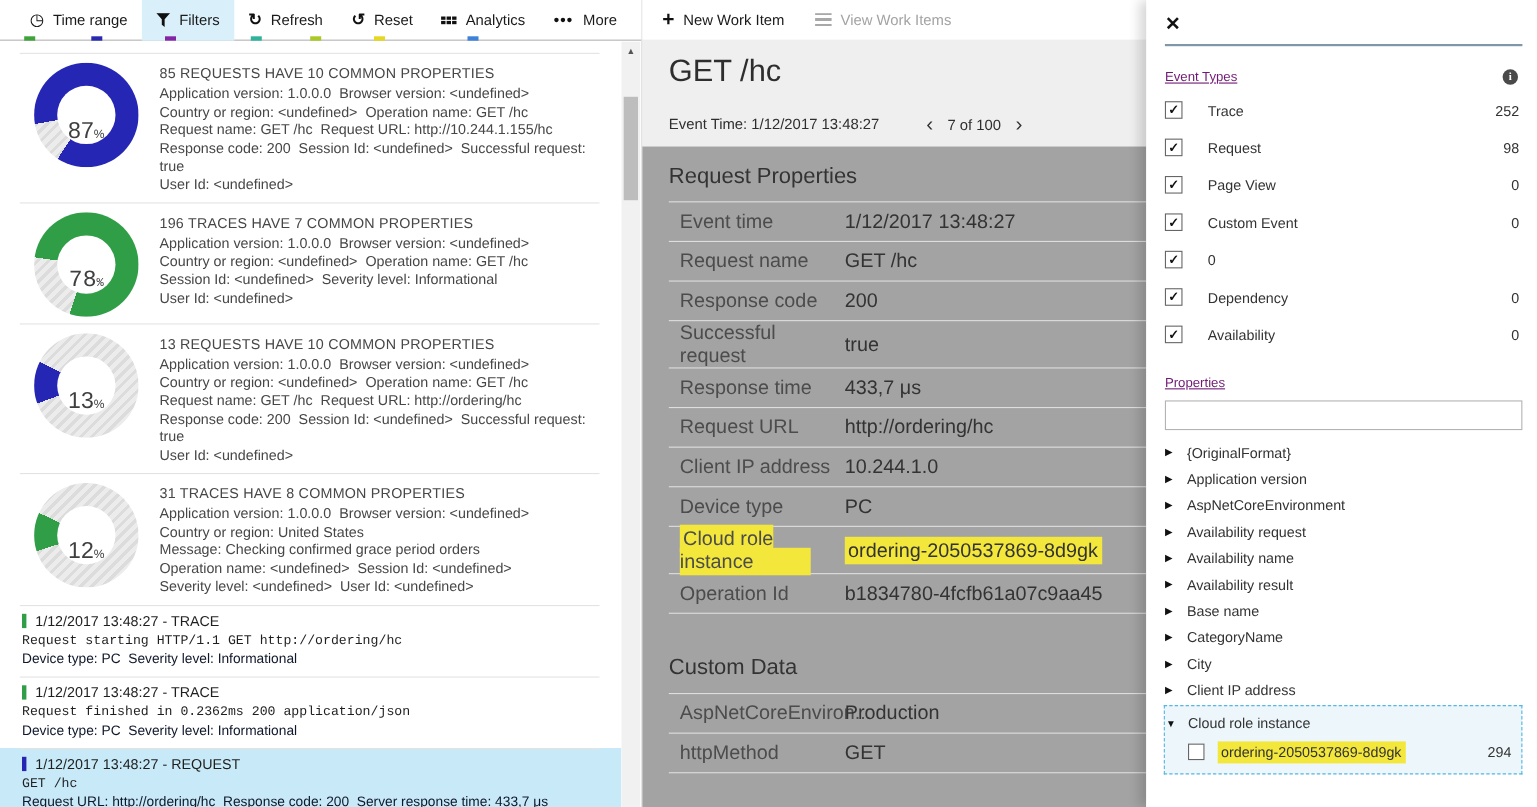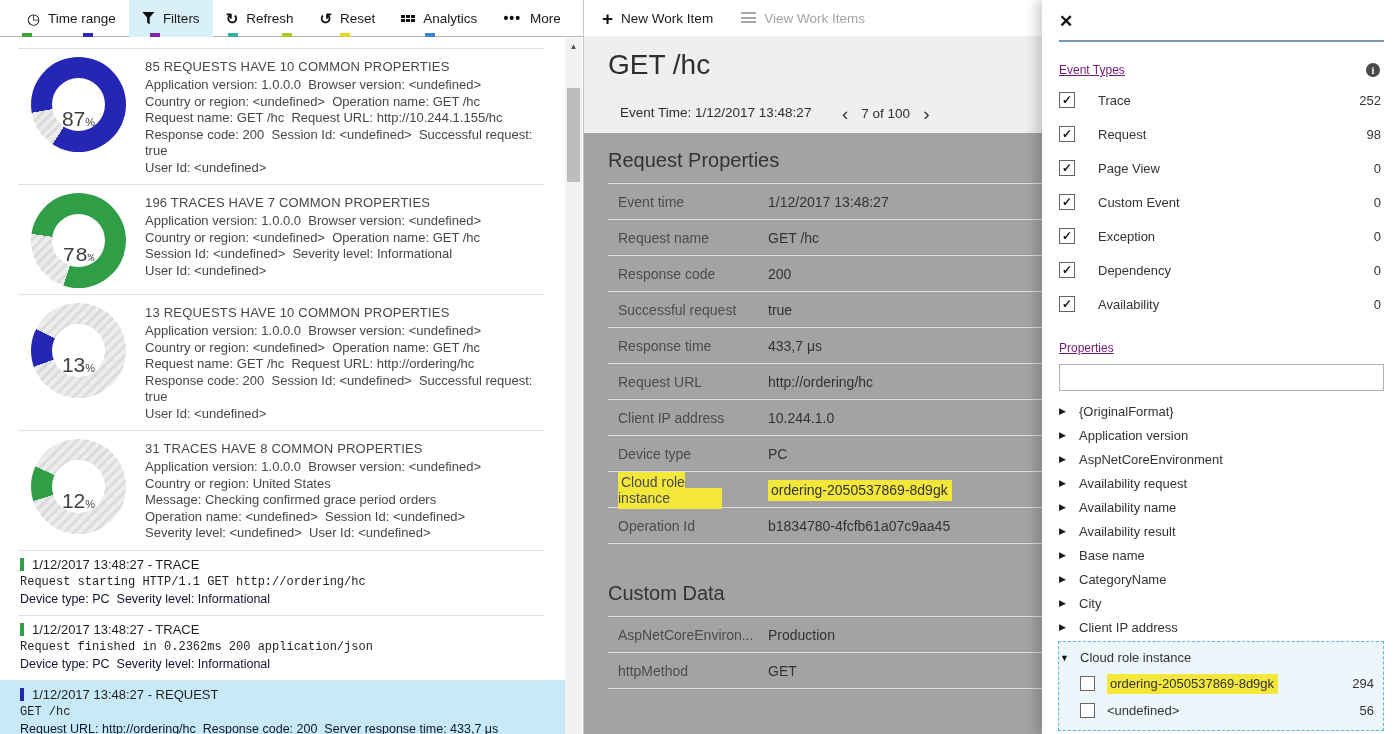--- a/index.html
+++ b/index.html
@@ -51,27 +51,27 @@
   
   .mid-panel { width:459px; flex-shrink:0; border-left:1px solid #c6c6c6; display:flex; flex-direction:column; background:#fff; }
   .mid-toolbar { height:36px; display:flex; align-items:center; gap:28px; padding-left:18px; background:#fff; }
   .mt-btn { display:flex; align-items:center; gap:8px; font-size:13.5px; color:#1a1a1a; cursor:pointer; }
   .mt-btn.disabled { color:#a3a3a3; }
   .plus-icon { font-size:19px; font-weight:700; line-height:1; color:#111; }
   .checklist-icon { position:relative; width:15px; height:12px; }
   .checklist-icon .lines { position:absolute; inset:0; background:repeating-linear-gradient(to bottom,#a8a8a8 0 2px,transparent 2px 4.7px); }
   .mid-header { height:97px; background:#efefef; position:relative; padding:0 24px; }
   .mid-title { font-size:28px; font-weight:300; color:#2e2e2e; padding-top:13px; }
-  .mid-sub { position:absolute; left:36px; bottom:13px; font-size:13.5px; color:#2e2e2e; }
+  .mid-sub { position:absolute; left:24px; bottom:13px; font-size:13.5px; color:#2e2e2e; }
   .pager { position:absolute; left:258px; bottom:10px; display:flex; align-items:center; gap:13px; font-size:13.5px; color:#2e2e2e; }
   .pager .chev { font-size:19px; line-height:1; color:#333; cursor:pointer; }
   .mid-body { flex:1; background:#a3a3a3; padding:16px 0 0 24px; overflow:hidden; }
   .section-heading { font-size:20px; font-weight:400; color:#333; margin-bottom:11px; }
   .prop-table { border-top:1px solid #dedede; }
-  .prow { display:flex; align-items:center; min-height:36px; border-bottom:1px solid #dedede; font-size:14px; padding-left:10px; }
+  .prow { display:flex; align-items:center; min-height:36px; border-bottom:1px solid #dedede; font-size:18px; padding-left:10px; }
   .plabel { width:150px; flex-shrink:0; color:#4c4c4c; }
   .pvalue { color:#333; }
   .hl { background:#f3e73c; padding:2px 4px 3px 3px; }
   .hl-wide { padding-right:52px; }
   .custom-heading { margin-top:38px; }
 
   
   .right-panel { width:355px; flex-shrink:0; background:#fff; box-shadow:-7px 0 10px rgba(0,0,0,.16); z-index:6; padding:0 13px 0 17px; position:relative; }
   .rp-close-row { padding-top:13px; height:40px; }
   .close-x { font-size:17px; font-weight:700; color:#111; cursor:pointer; line-height:1; }
@@ -347,21 +347,20 @@
       <span class="et-label">Page View</span>
       <span class="et-count">0</span>
     </div>
     <div class="et-row">
       <span class="cbx">✓</span>
       <span class="et-label">Custom Event</span>
       <span class="et-count">0</span>
     </div>
     <div class="et-row">
       <span class="cbx">✓</span>
-      <span class="et-label">Exception</span>
       <span class="et-count">0</span>
     </div>
     <div class="et-row">
       <span class="cbx">✓</span>
       <span class="et-label">Dependency</span>
       <span class="et-count">0</span>
     </div>
     <div class="et-row">
       <span class="cbx">✓</span>
       <span class="et-label">Availability</span>
@@ -415,22 +414,17 @@
     <div class="pgroup">
       <div class="pitem">
         <span class="tri">▼</span>
         <span>Cloud role instance</span>
       </div>
       <div class="pchild">
         <span class="cbx"></span>
         <span class="pchild-label"><span class="hl">ordering-2050537869-8d9gk</span></span>
         <span class="pchild-count">294</span>
       </div>
-      <div class="pchild">
-        <span class="cbx"></span>
-        <span class="pchild-label">&lt;undefined&gt;</span>
-        <span class="pchild-count">56</span>
-      </div>
     </div>
 
     
   </section>
 </div>
 
 </body></html>

